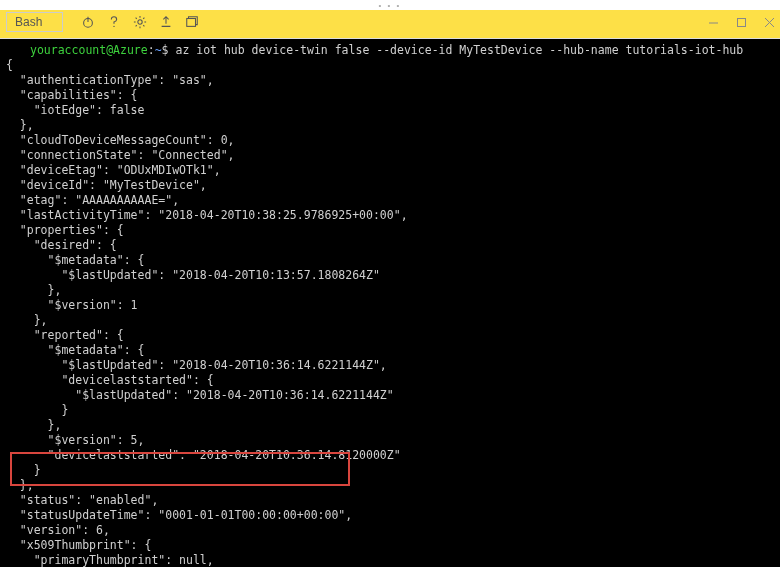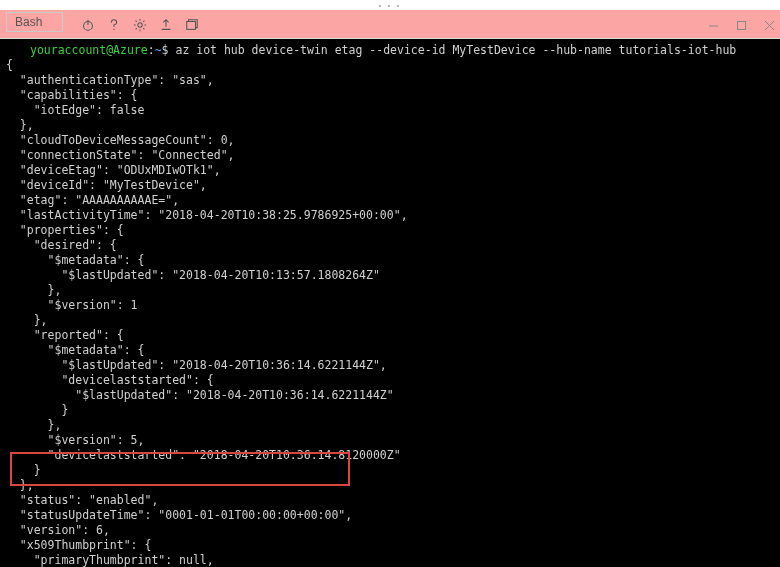--- a/index.html
+++ b/index.html
@@ -25,23 +25,23 @@
   justify-content: center;
   align-items: center;
 }
 .titlebar-handle .dots {
   color: #aaa;
   font-size: 8px;
   letter-spacing: 2px;
 }
 .toolbar {
   display: flex;
-  align-items: flex-end;
+  align-items: center;
   padding: 2px 4px 6px 6px;
-  background: #fca5a5;
+  background: #fde047;
   border-bottom: 1px solid #ddd;
 }
 .shell-select {
   display: flex;
   align-items: center;
   border: 1px solid #ccc;
   padding: 2px 8px;
   font-size: 12px;
   color: #555;
   gap: 12px;
@@ -186,21 +186,21 @@
       </div>
       <div class="win-control">
         <svg viewBox="0 0 11 11">
             <line x1="1" y1="1" x2="10" y2="10" stroke="#888" stroke-width="1"></line>
             <line x1="10" y1="1" x2="1" y2="10" stroke="#888" stroke-width="1"></line>
           </svg>
       </div>
     </div>
   </div>
 
-  <div class="terminal" id="terminal"><span class="prompt-user">youraccount@Azure</span><span class="prompt-sep">:</span><span class="prompt-path">~</span><span class="prompt-sep">$</span> <span class="cmd">az iot hub device-twin etag --device-id MyTestDevice --hub-name tutorials-iot-hub</span>
+  <div class="terminal" id="terminal"><span class="prompt-user">youraccount@Azure</span><span class="prompt-sep">:</span><span class="prompt-path">~</span><span class="prompt-sep">$</span> <span class="cmd">az iot hub device-twin false --device-id MyTestDevice --hub-name tutorials-iot-hub</span>
 <span id="output-block">{
   "authenticationType": "sas",
   "capabilities": {
     "iotEdge": false
   },
   "cloudToDeviceMessageCount": 0,
   "connectionState": "Connected",
   "deviceEtag": "ODUxMDIwOTk1",
   "deviceId": "MyTestDevice",
   "etag": "AAAAAAAAAAE=",

